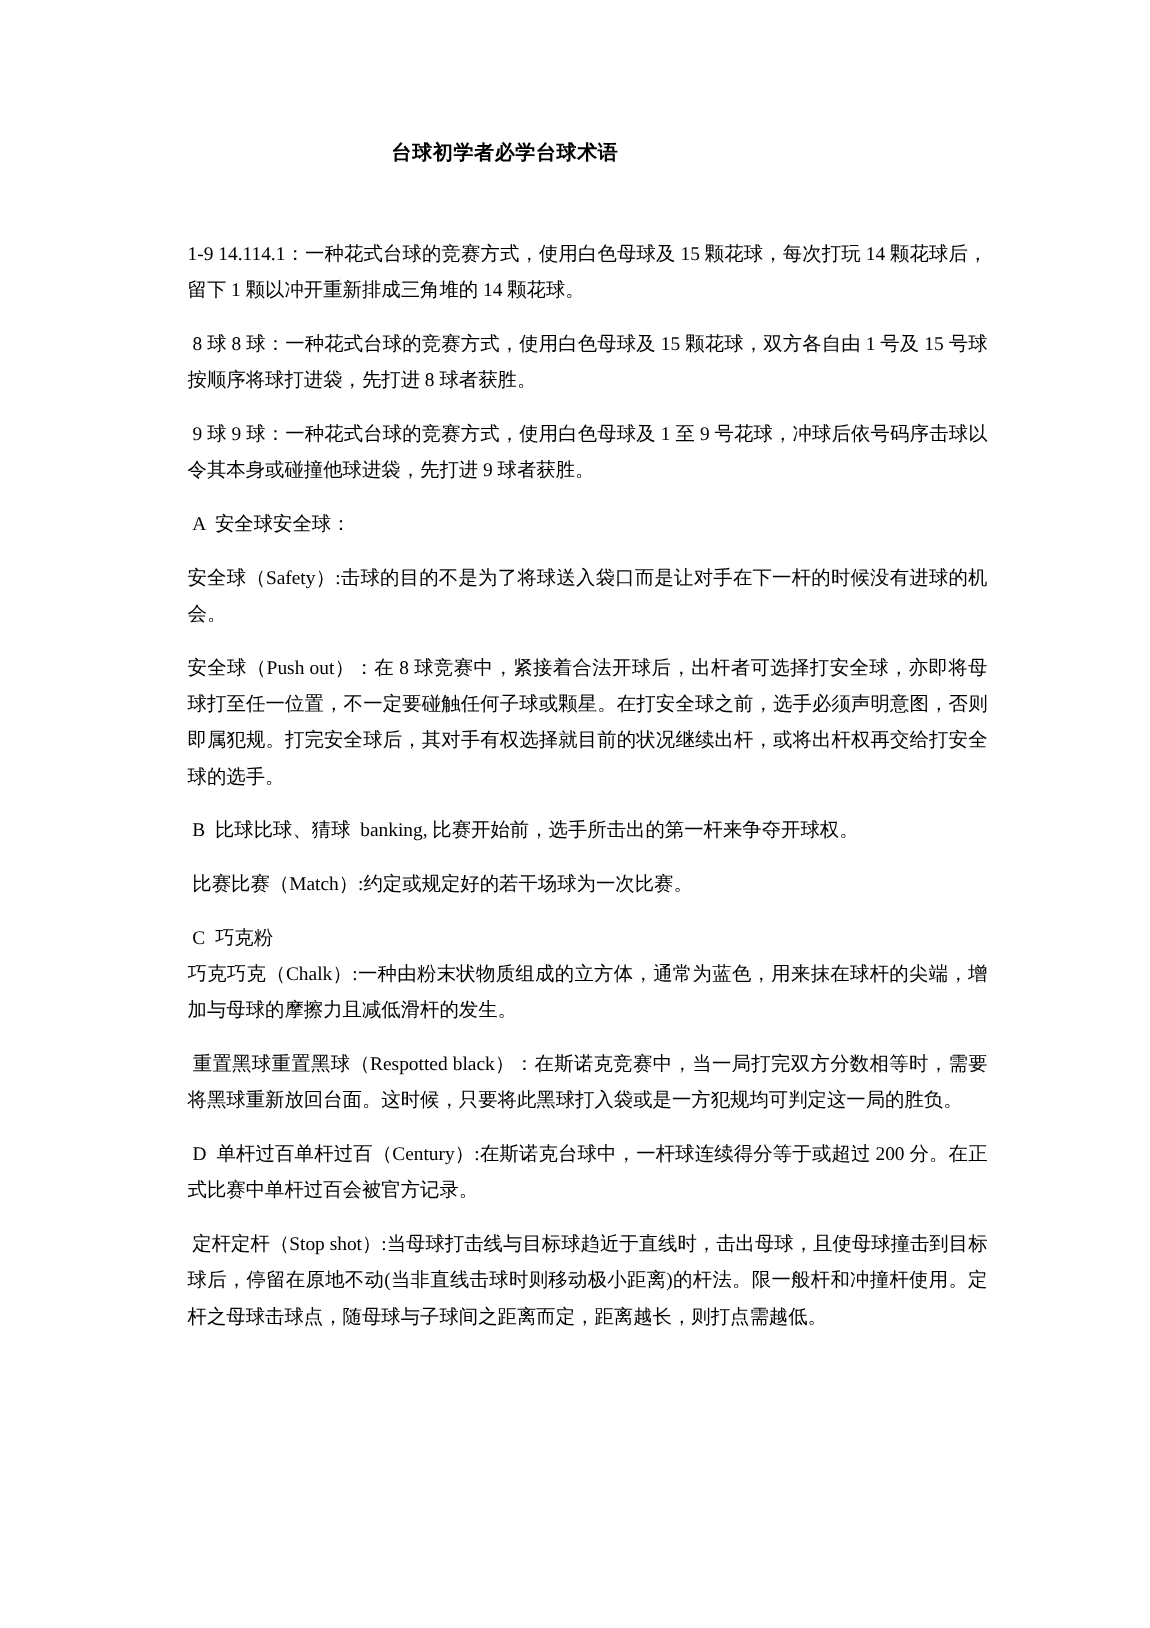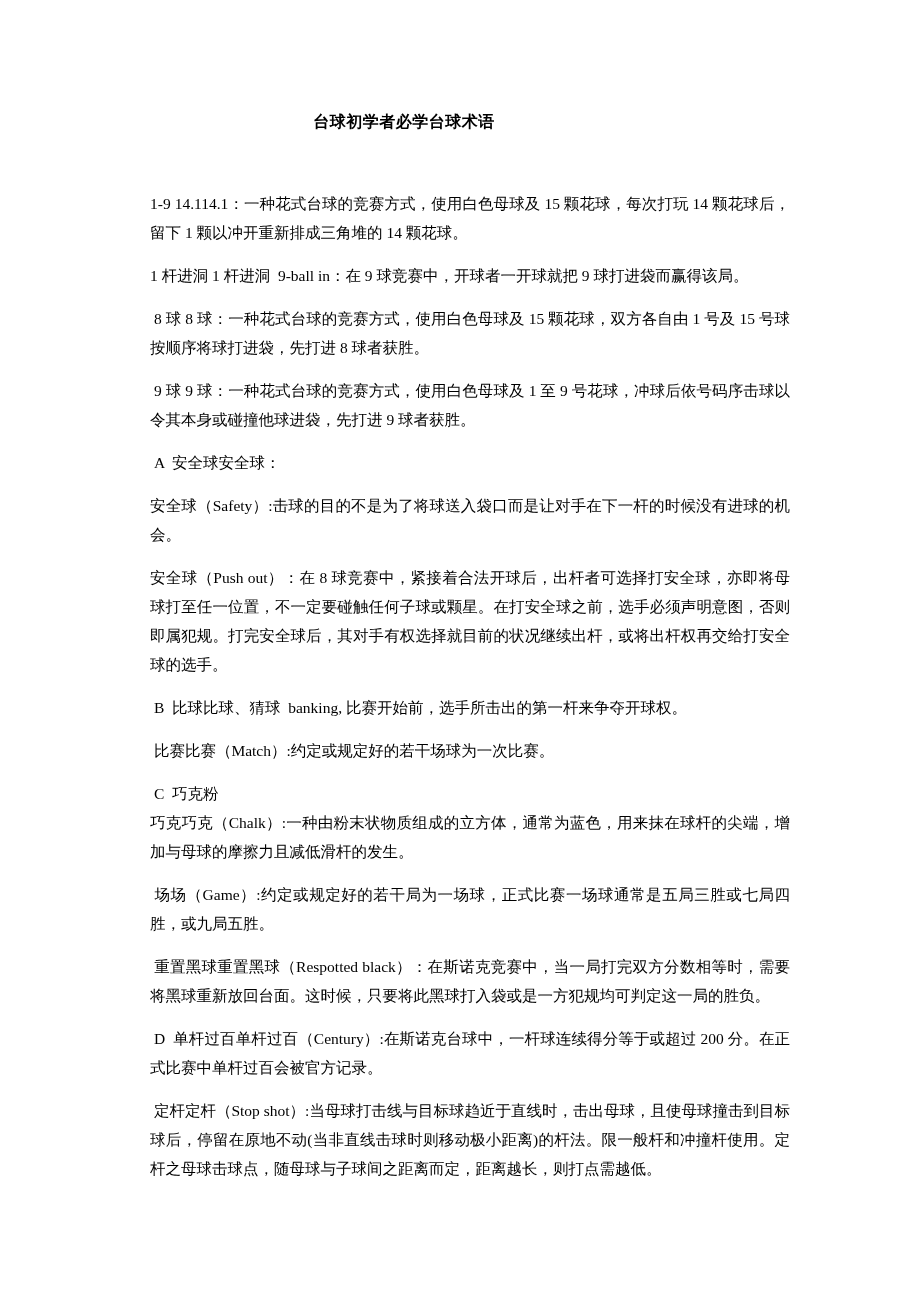--- a/index.html
+++ b/index.html
@@ -40,28 +40,26 @@
     word-break: break-word;
   }
 </style>
 </head>
 <body>
 
 <div class="page">
   <h1 class="doc-title">台球初学者必学台球术语</h1>
   <div class="doc-body">
     <p class="para">1-9 14.114.1：一种花式台球的竞赛方式，使用白色母球及 15 颗花球，每次打玩 14 颗花球后，留下 1 颗以冲开重新排成三角堆的 14 颗花球。</p>
-    <p class="para">1 杆进洞 1 杆进洞  9-ball in：在 9 球竞赛中，开球者一开球就把 9 球打进袋而赢得该局。</p>
     <p class="para"> 8 球 8 球：一种花式台球的竞赛方式，使用白色母球及 15 颗花球，双方各自由 1 号及 15 号球按顺序将球打进袋，先打进 8 球者获胜。</p>
     <p class="para"> 9 球 9 球：一种花式台球的竞赛方式，使用白色母球及 1 至 9 号花球，冲球后依号码序击球以令其本身或碰撞他球进袋，先打进 9 球者获胜。</p>
     <p class="para"> A  安全球安全球：</p>
     <p class="para">安全球（Safety）:击球的目的不是为了将球送入袋口而是让对手在下一杆的时候没有进球的机会。</p>
     <p class="para">安全球（Push out）：在 8 球竞赛中，紧接着合法开球后，出杆者可选择打安全球，亦即将母球打至任一位置，不一定要碰触任何子球或颗星。在打安全球之前，选手必须声明意图，否则即属犯规。打完安全球后，其对手有权选择就目前的状况继续出杆，或将出杆权再交给打安全球的选手。</p>
     <p class="para"> B  比球比球、猜球  banking, 比赛开始前，选手所击出的第一杆来争夺开球权。</p>
     <p class="para"> 比赛比赛（Match）:约定或规定好的若干场球为一次比赛。</p>
     <p class="para"> C  巧克粉
 巧克巧克（Chalk）:一种由粉末状物质组成的立方体，通常为蓝色，用来抹在球杆的尖端，增加与母球的摩擦力且减低滑杆的发生。</p>
-    <p class="para"> 场场（Game）:约定或规定好的若干局为一场球，正式比赛一场球通常是五局三胜或七局四胜，或九局五胜。</p>
     <p class="para"> 重置黑球重置黑球（Respotted black）：在斯诺克竞赛中，当一局打完双方分数相等时，需要将黑球重新放回台面。这时候，只要将此黑球打入袋或是一方犯规均可判定这一局的胜负。</p>
     <p class="para"> D  单杆过百单杆过百（Century）:在斯诺克台球中，一杆球连续得分等于或超过 200 分。在正式比赛中单杆过百会被官方记录。</p>
     <p class="para"> 定杆定杆（Stop shot）:当母球打击线与目标球趋近于直线时，击出母球，且使母球撞击到目标球后，停留在原地不动(当非直线击球时则移动极小距离)的杆法。限一般杆和冲撞杆使用。定杆之母球击球点，随母球与子球间之距离而定，距离越长，则打点需越低。</p>
   </div>
 </div>
 
 </body></html>

